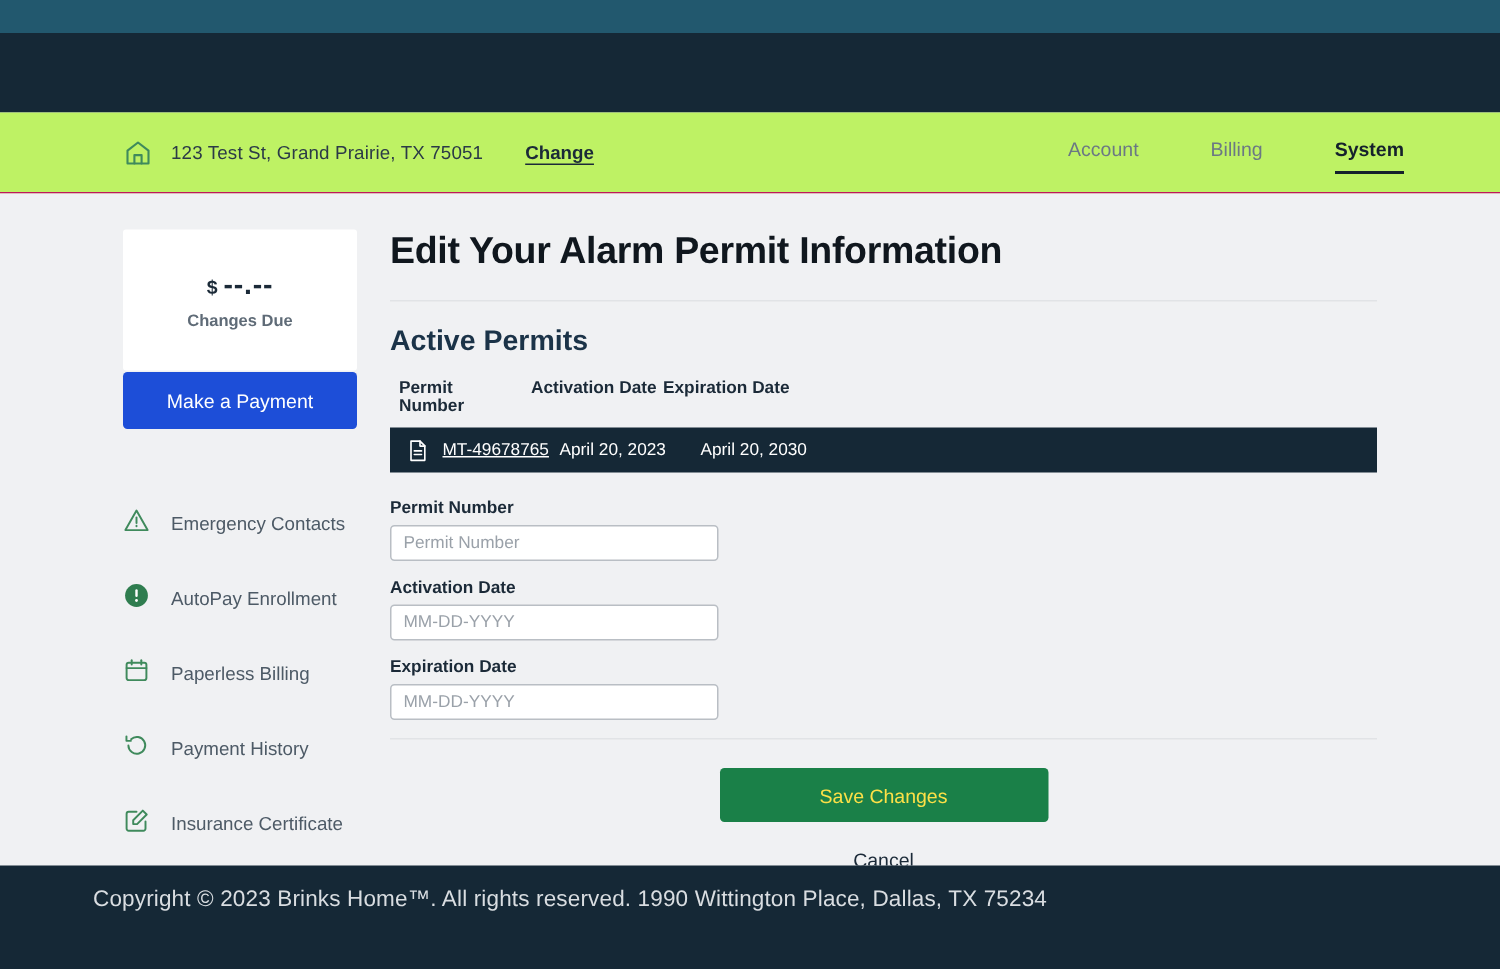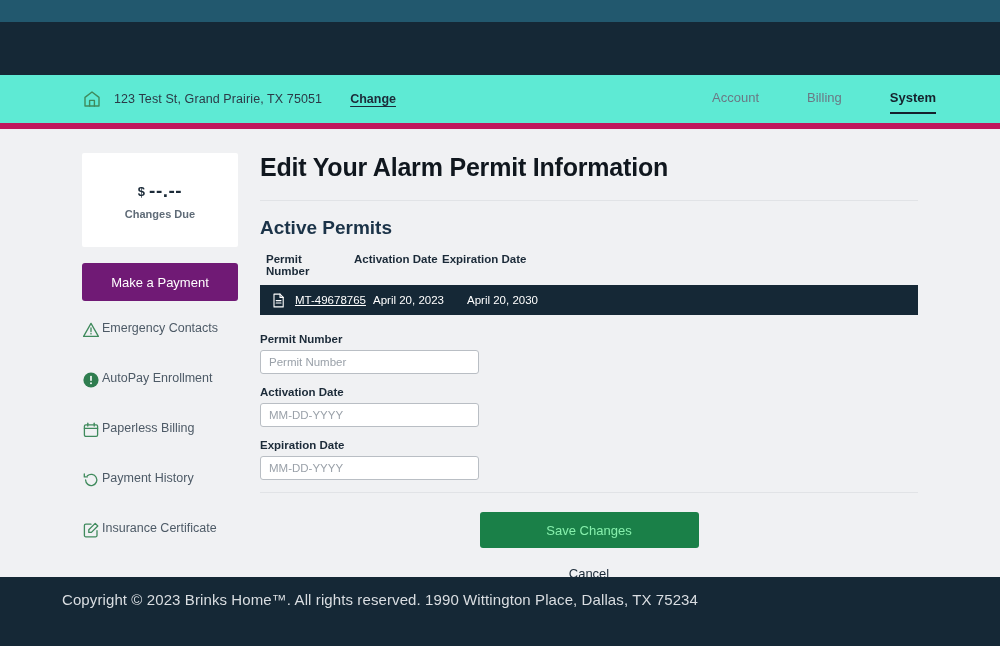--- a/index.html
+++ b/index.html
@@ -15,24 +15,24 @@
     -webkit-font-smoothing: antialiased;
   }
   .page { position: relative; width: 1000px; height: 646px; display: flex; flex-direction: column; }
 
   
   .topbar-teal { height: 22px; background: #22586e; flex: none; }
   .topbar-navy { height: 53px; background: #152836; flex: none; }
 
   
   .header {
-    height: 54px; background: #5eead4; flex: none;
+    height: 54px; background: #bef264; flex: none;
     display: flex; align-items: center;
     padding: 0 64px 0 82px;
-    border-bottom: 6px solid #be185d;
+    border-bottom: 1px solid #be185d;
     justify-content: center;
   }
   .header-left { display: flex; align-items: center; gap: 12px; }
   .home-icon { width: 20px; height: 20px; display: block; flex: none; }
   .address-text { font-size: 12.5px; color: #2b3a47; letter-spacing: .1px; white-space: nowrap; }
   .change-link {
     font-size: 12.5px; font-weight: bold; color: #1b2a38;
     text-decoration: underline; margin-left: 16px; cursor: pointer;
     text-underline-offset: 3px;
   }
@@ -55,30 +55,30 @@
   .pay-card {
     width: 156px; height: 94px; background: #ffffff;
     display: flex; flex-direction: column; align-items: center; justify-content: center;
     border-radius: 2px;
   }
   .pay-amount { display: flex; align-items: flex-start; gap: 4px; margin-bottom: 8px; }
   .pay-currency { font-size: 13px; font-weight: bold; color: #1b2a38; line-height: 1; margin-top: 4px; }
   .pay-value { font-size: 19px; font-weight: bold; color: #1b2a38; line-height: 1; letter-spacing: .5px; }
   .pay-label { font-size: 11px; font-weight: bold; color: #5f6b77; }
   .pay-button {
-    width: 156px; height: 38px; margin-top: 16px;
-    background: #701a75; color: #ffffff;
+    width: 156px; height: 38px; margin-top: 1px;
+    background: #1d4ed8; color: #ffffff;
     border: none; border-radius: 3px;
     font-family: "Liberation Sans", sans-serif;
     font-size: 13px; cursor: pointer;
     display: flex; align-items: center; justify-content: center;
   }
   .side-menu { margin-top: 20px; }
   .side-item {
-    display: flex; align-items: flex-start; gap: 2px;
+    display: flex; align-items: flex-end; gap: 14px;
     height: 50px; cursor: pointer;
   }
   .side-icon { width: 18px; height: 18px; flex: none; display: block; }
   .side-label { font-size: 12.5px; color: #4d5a66; white-space: nowrap; }
 
   
   .main { flex: 1; padding: 24px 82px 0 10px; min-width: 0; }
   .page-title {
     font-size: 25px; font-weight: bold; color: #10171e;
     letter-spacing: -.2px; margin: 0 0 18px 0;
@@ -116,21 +116,21 @@
     width: 219px; height: 24px;
     border: 1px solid #b9bec4; border-radius: 3px;
     background: #ffffff; padding: 0 8px;
     font-family: "Liberation Sans", sans-serif; font-size: 11.5px; color: #1b2a38;
   }
   .field-input::placeholder { color: #9aa1a9; }
   .form-rule { height: 1px; background: #e1e3e6; width: 100%; margin: 12px 0 0 0; }
 
   .actions { display: flex; flex-direction: column; align-items: center; padding-top: 19px; }
   .save-button {
-    width: 219px; height: 36px; background: #1a8048; color: #86efac;
+    width: 219px; height: 36px; background: #1a8048; color: #fde047;
     border: none; border-radius: 3px; cursor: pointer;
     font-family: "Liberation Sans", sans-serif; font-size: 13px;
     display: flex; align-items: center; justify-content: center;
   }
   .cancel-link {
     margin-top: 18px; font-size: 13px; color: #1b2a38;
     text-decoration: underline; cursor: pointer; text-underline-offset: 3px;
   }
 
   

